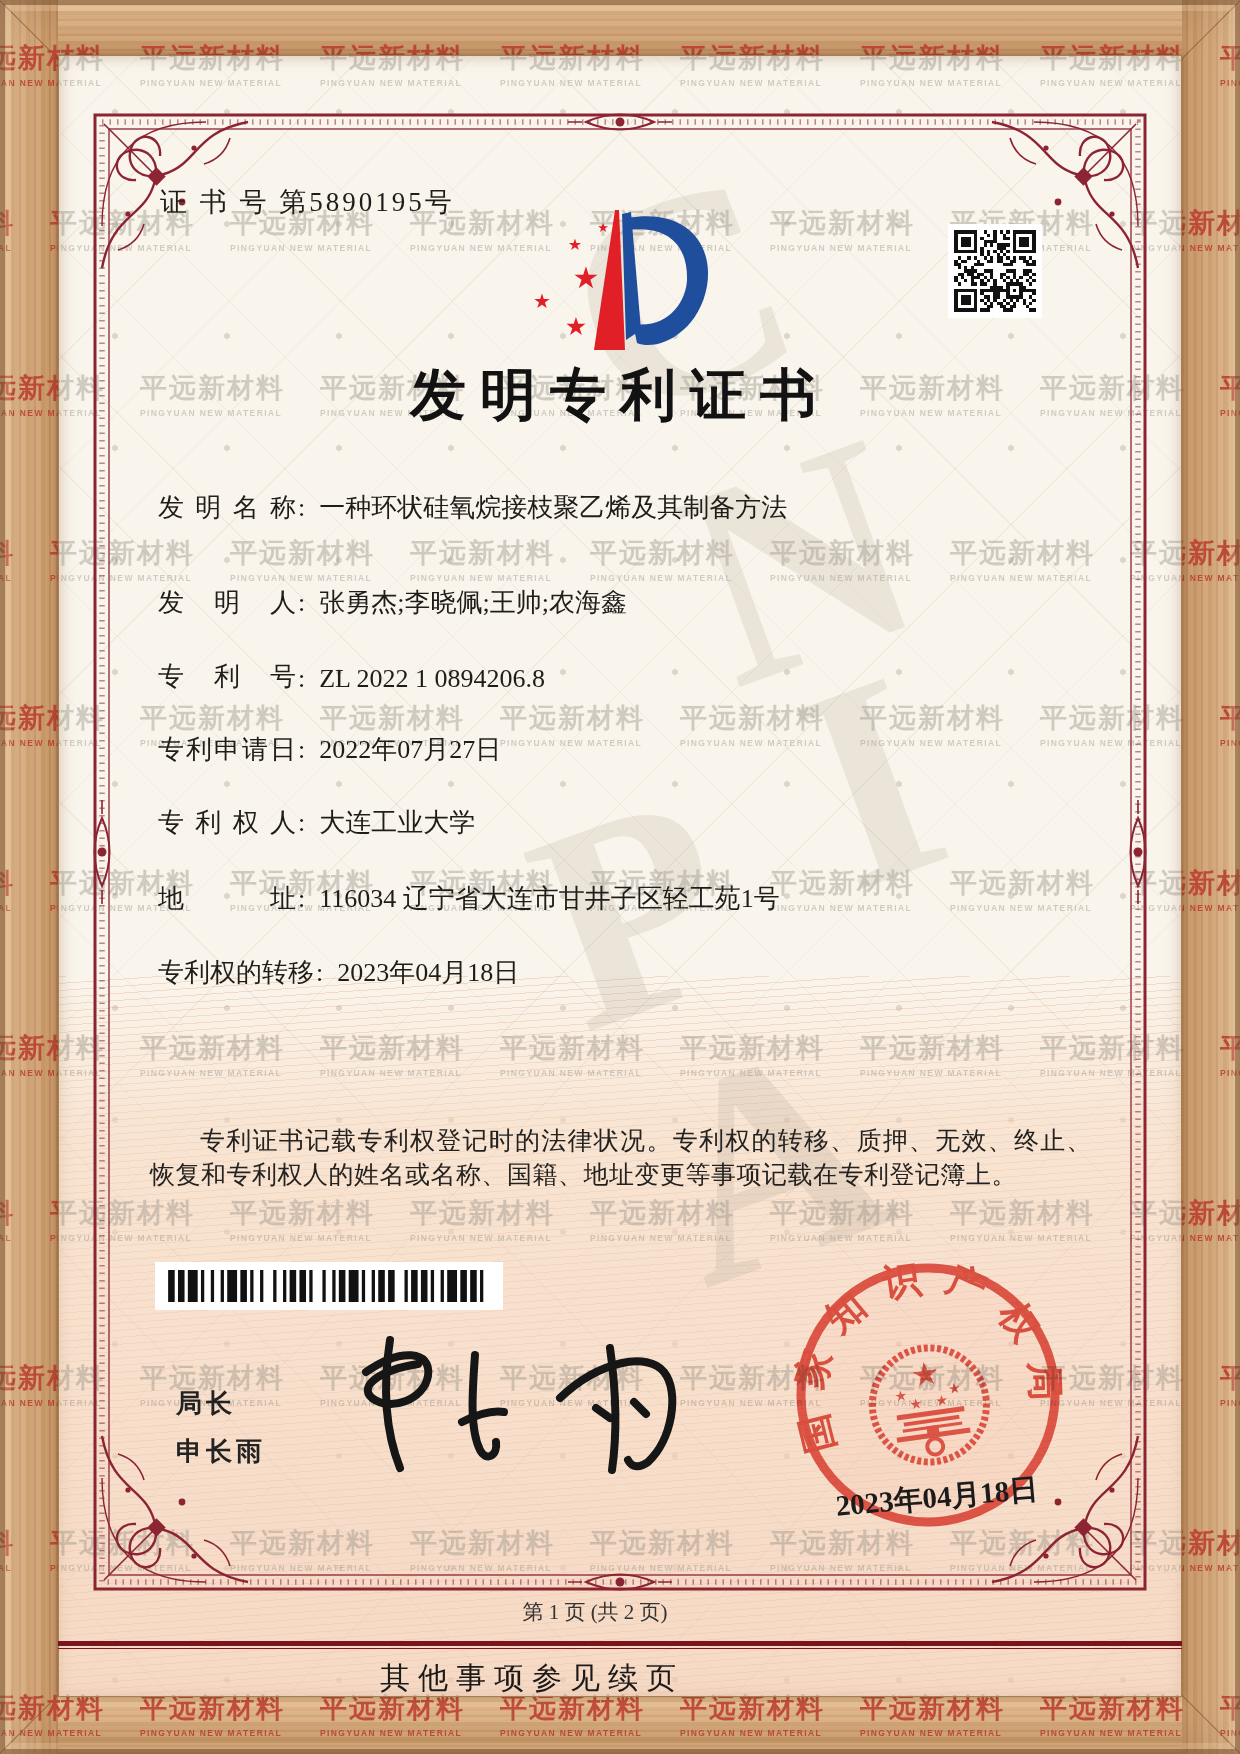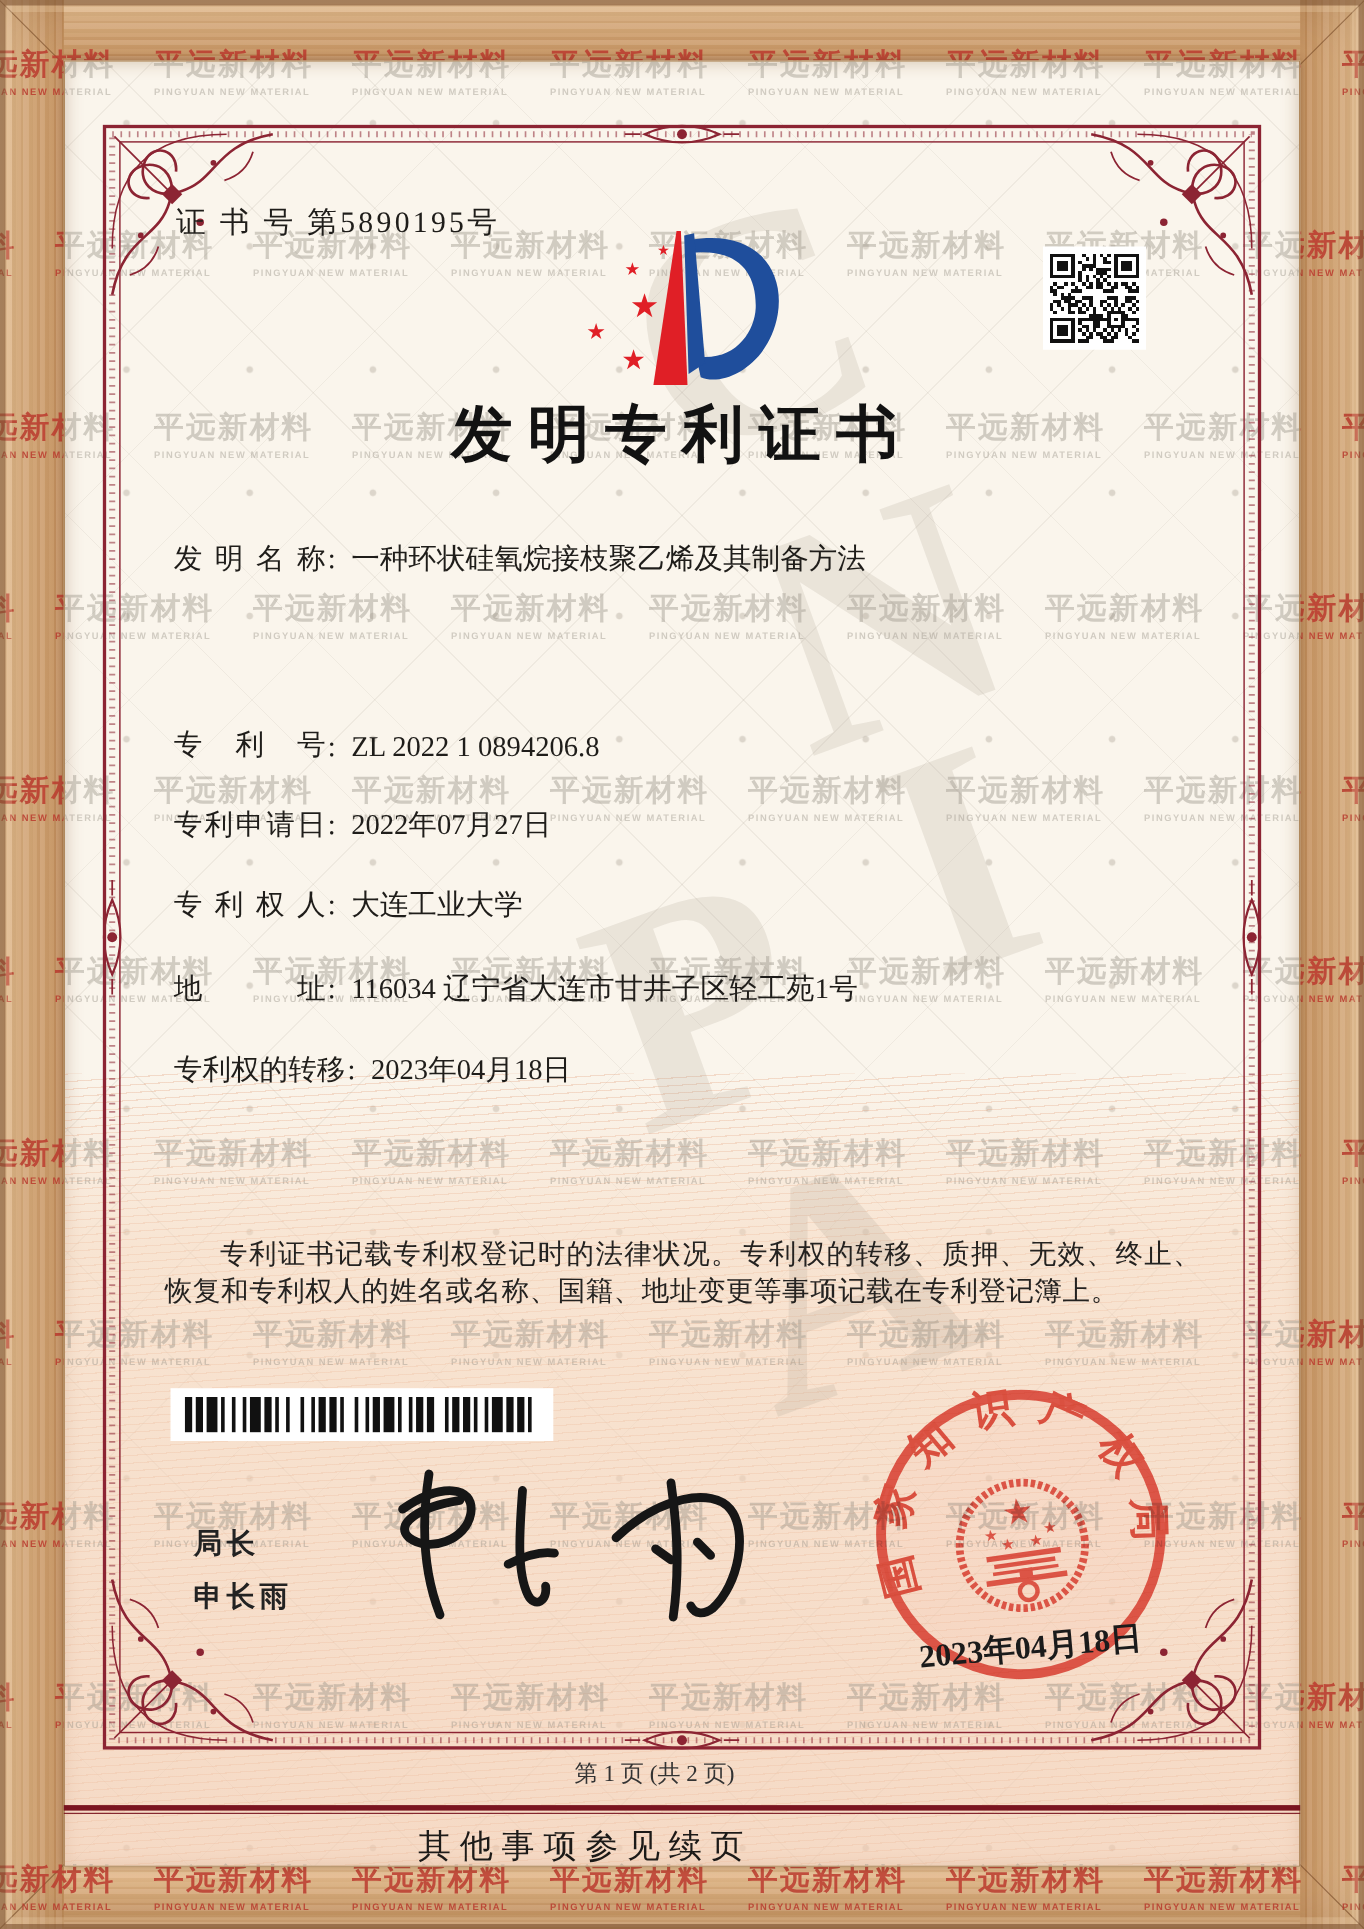--- a/index.html
+++ b/index.html
@@ -1049,20 +1049,23 @@
         <rect x="16" y="16" width="5" height="5" fill="#111"></rect>
         <rect x="17" y="17" width="3" height="3" fill="#fff"></rect>
         <rect x="18" y="18" width="1" height="1" fill="#111"></rect>
       </svg>
 
     <div class="abs title" style="top:358px;">发明专利证书</div>
 
     <div class="abs field-row" style="top:490px;">
       <span class="f-label">发明名称</span><span class="f-colon">:</span><span class="f-value">一种环状硅氧烷接枝聚乙烯及其制备方法</span>
     </div>
+    <div class="abs field-row" style="top:585px;">
+      <span class="f-label">发明人</span><span class="f-colon">:</span><span class="f-value">张勇杰;李晓佩;王帅;农海鑫</span>
+    </div>
     <div class="abs field-row" style="top:659px;">
       <span class="f-label">专利号</span><span class="f-colon">:</span><span class="f-value">ZL 2022 1 0894206.8</span>
     </div>
     <div class="abs field-row" style="top:732px;">
       <span class="f-label">专利申请日</span><span class="f-colon">:</span><span class="f-value">2022年07月27日</span>
     </div>
     <div class="abs field-row" style="top:805px;">
       <span class="f-label">专利权人</span><span class="f-colon">:</span><span class="f-value">大连工业大学</span>
     </div>
     <div class="abs field-row" style="top:881px;">

